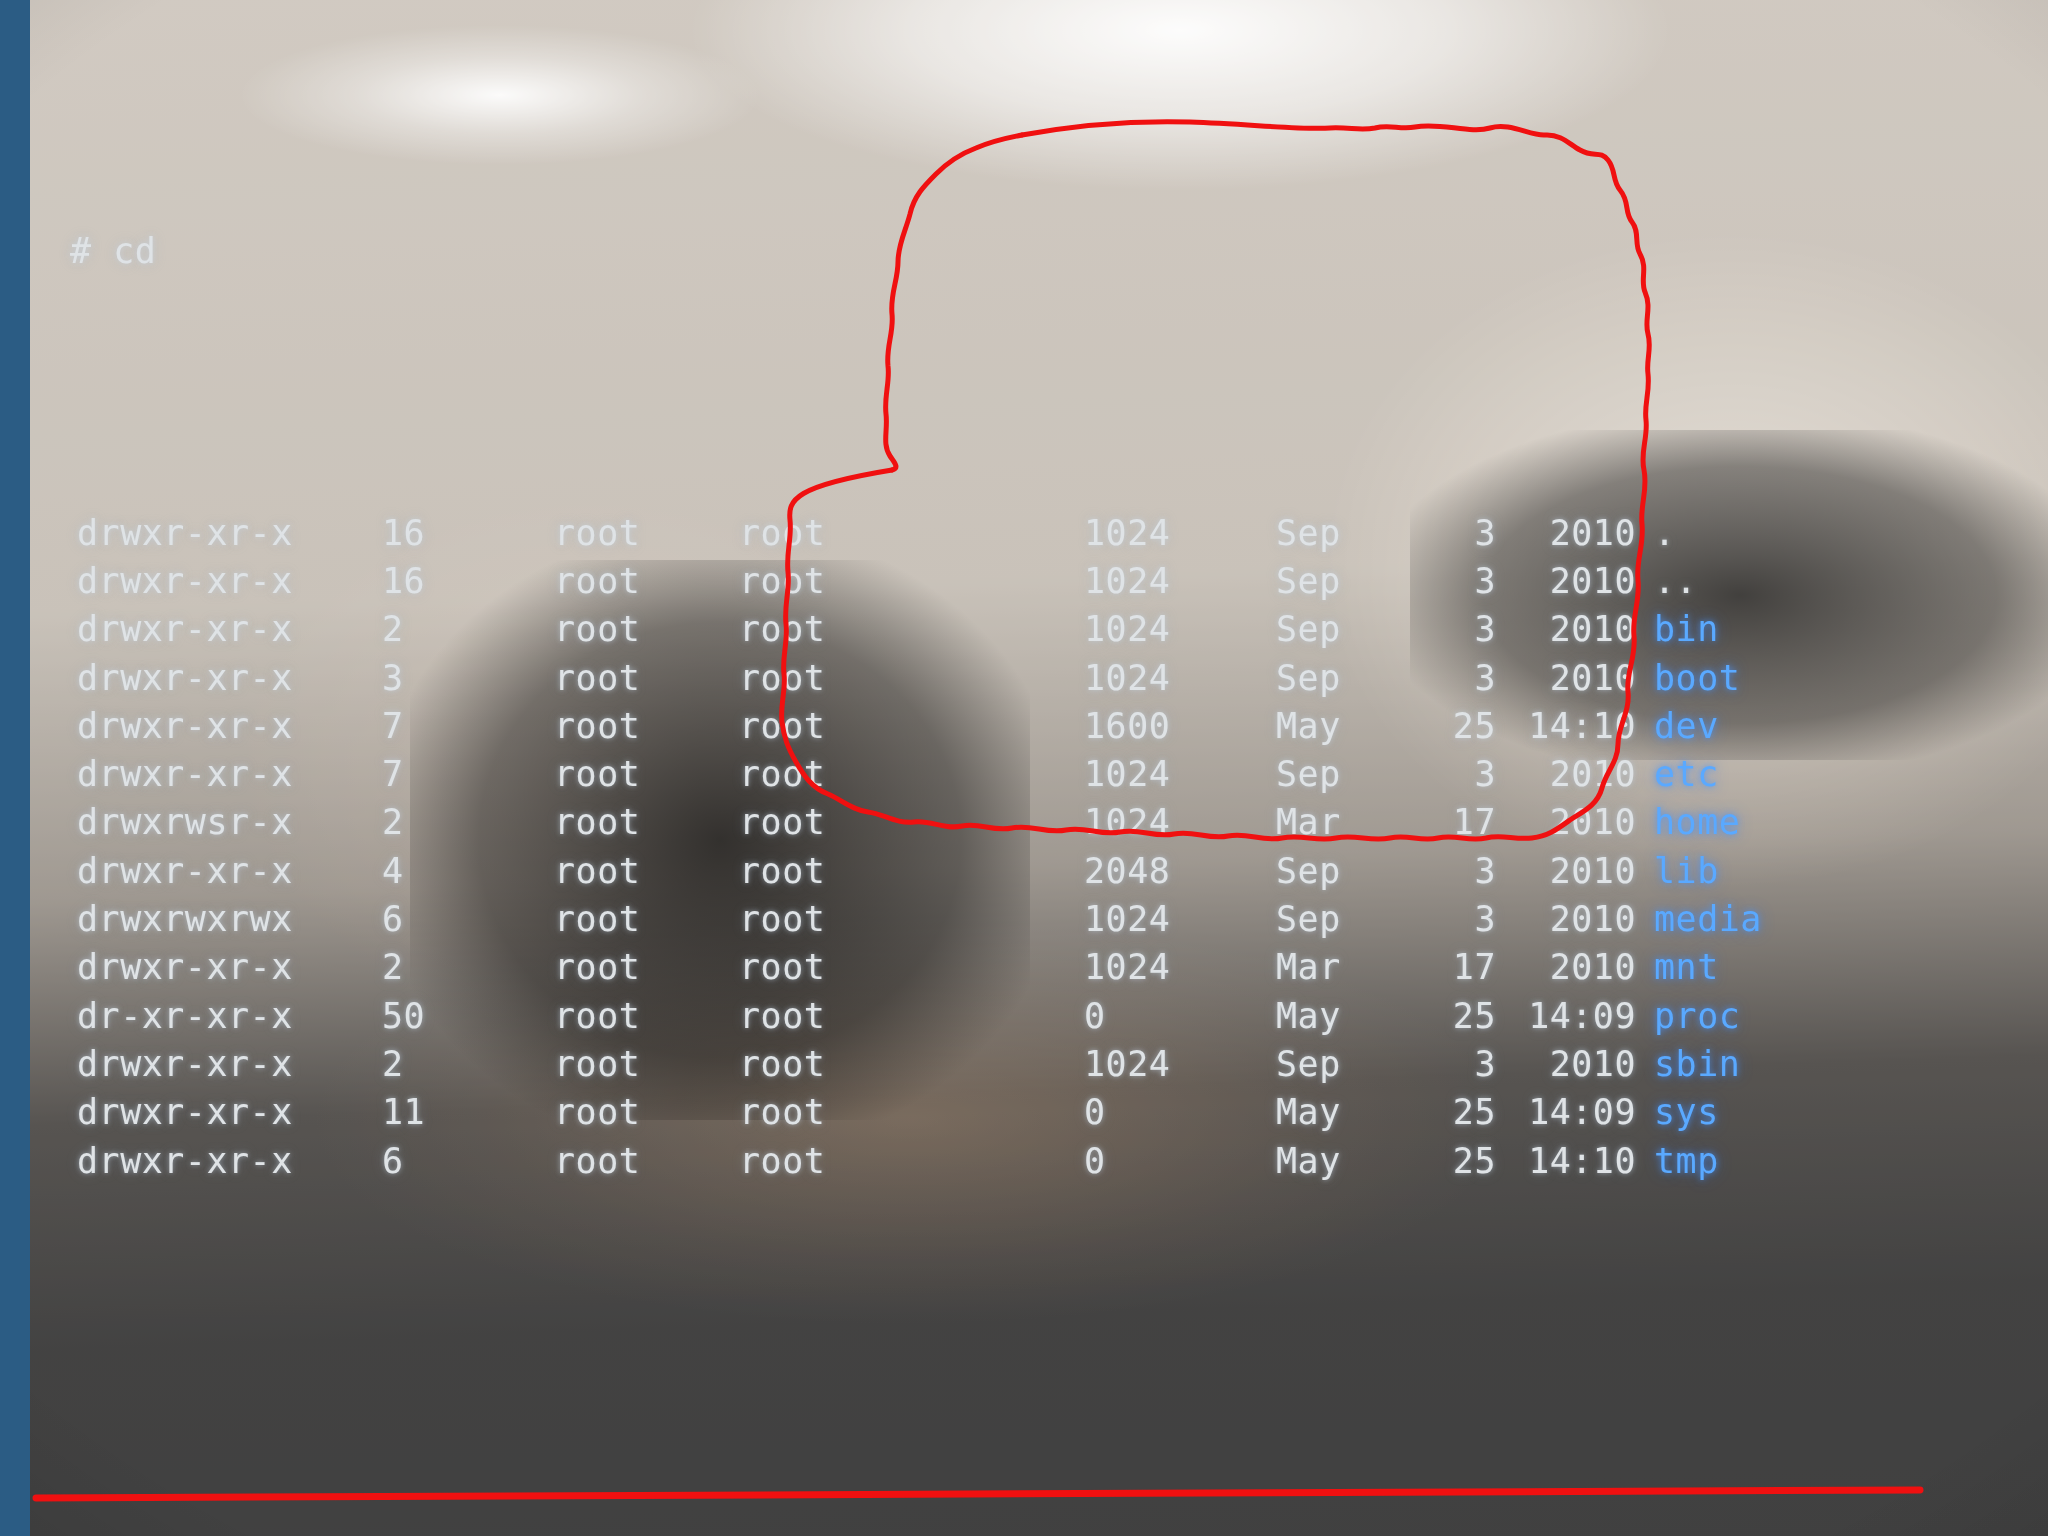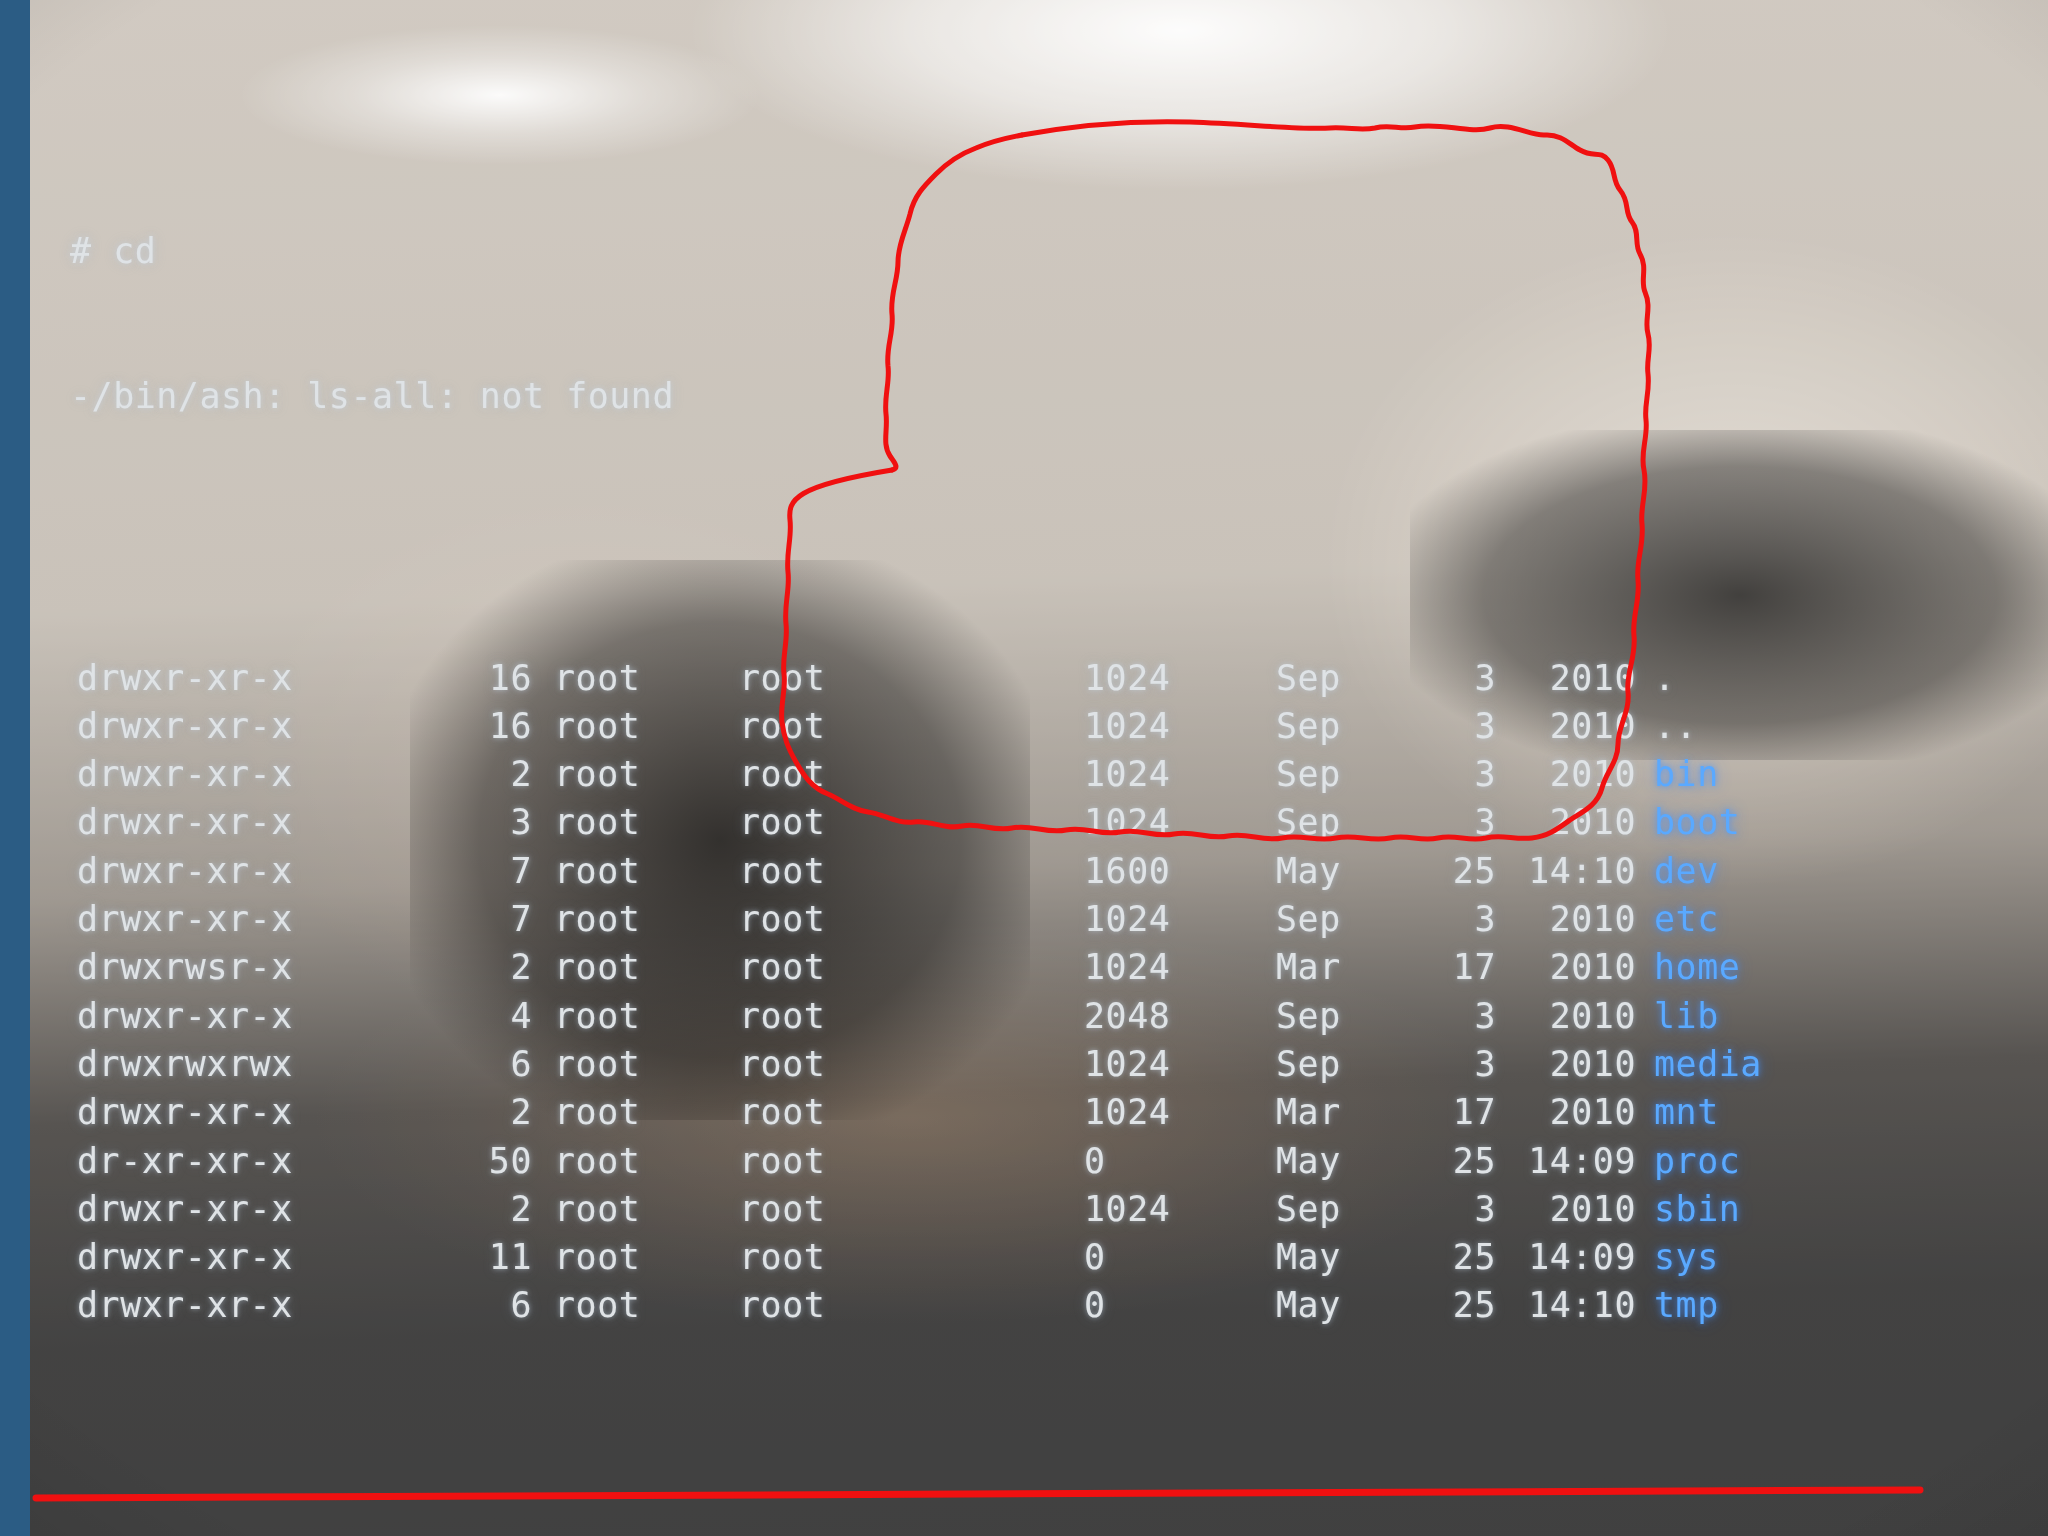--- a/index.html
+++ b/index.html
@@ -63,21 +63,21 @@
     color:#dfe3e6;
     white-space:pre;
     text-shadow:0 0 5px rgba(200,215,230,.55), 0 0 13px rgba(150,180,210,.30);
     z-index:3;
   }
   .line{height:48.3px;}
   .dirname{color:#5aa9ff;text-shadow:0 0 6px rgba(70,150,255,.75),0 0 16px rgba(50,120,255,.45);}
 
   
   .c-perm{display:inline-block;width:305px;margin-left:7px;}
-  .c-links{display:inline-block;width:150px;text-align:right;}
+  .c-links{display:inline-block;width:150px;}
   .c-owner{display:inline-block;width:185px;padding-left:22px;}
   .c-group{display:inline-block;width:345px;}
   .c-size{display:inline-block;width:170px;text-align:left;}
   .c-mon{display:inline-block;width:90px;padding-left:22px;}
   .c-day{display:inline-block;width:130px;text-align:right;}
   .c-time{display:inline-block;width:140px;text-align:right;padding-right:18px;margin-top:40px;}
 
   
   #ink{
     position:absolute;inset:0;
@@ -98,21 +98,20 @@
 <div id="stage">
 
   <div id="bezel"></div>
 
   <div id="screen">
 
     <div id="term">
 
       
       <div class="line"><span># cd</span></div>
-      <div class="line"><span>-/bin/ash: ls-all: not found</span></div>
 
       
       <div id="listing"><div class="line"><span class="c-perm">drwxr-xr-x</span><span class="c-links">16</span><span class="c-owner">root</span><span class="c-group">root</span><span class="c-size">1024</span><span class="c-mon">Sep</span><span class="c-day">3</span><span class="c-time">2010</span><span class="">.</span></div><div class="line"><span class="c-perm">drwxr-xr-x</span><span class="c-links">16</span><span class="c-owner">root</span><span class="c-group">root</span><span class="c-size">1024</span><span class="c-mon">Sep</span><span class="c-day">3</span><span class="c-time">2010</span><span class="">..</span></div><div class="line"><span class="c-perm">drwxr-xr-x</span><span class="c-links">2</span><span class="c-owner">root</span><span class="c-group">root</span><span class="c-size">1024</span><span class="c-mon">Sep</span><span class="c-day">3</span><span class="c-time">2010</span><span class=" dirname">bin</span></div><div class="line"><span class="c-perm">drwxr-xr-x</span><span class="c-links">3</span><span class="c-owner">root</span><span class="c-group">root</span><span class="c-size">1024</span><span class="c-mon">Sep</span><span class="c-day">3</span><span class="c-time">2010</span><span class=" dirname">boot</span></div><div class="line"><span class="c-perm">drwxr-xr-x</span><span class="c-links">7</span><span class="c-owner">root</span><span class="c-group">root</span><span class="c-size">1600</span><span class="c-mon">May</span><span class="c-day">25</span><span class="c-time">14:10</span><span class=" dirname">dev</span></div><div class="line"><span class="c-perm">drwxr-xr-x</span><span class="c-links">7</span><span class="c-owner">root</span><span class="c-group">root</span><span class="c-size">1024</span><span class="c-mon">Sep</span><span class="c-day">3</span><span class="c-time">2010</span><span class=" dirname">etc</span></div><div class="line"><span class="c-perm">drwxrwsr-x</span><span class="c-links">2</span><span class="c-owner">root</span><span class="c-group">root</span><span class="c-size">1024</span><span class="c-mon">Mar</span><span class="c-day">17</span><span class="c-time">2010</span><span class=" dirname">home</span></div><div class="line"><span class="c-perm">drwxr-xr-x</span><span class="c-links">4</span><span class="c-owner">root</span><span class="c-group">root</span><span class="c-size">2048</span><span class="c-mon">Sep</span><span class="c-day">3</span><span class="c-time">2010</span><span class=" dirname">lib</span></div><div class="line"><span class="c-perm">drwxrwxrwx</span><span class="c-links">6</span><span class="c-owner">root</span><span class="c-group">root</span><span class="c-size">1024</span><span class="c-mon">Sep</span><span class="c-day">3</span><span class="c-time">2010</span><span class=" dirname">media</span></div><div class="line"><span class="c-perm">drwxr-xr-x</span><span class="c-links">2</span><span class="c-owner">root</span><span class="c-group">root</span><span class="c-size">1024</span><span class="c-mon">Mar</span><span class="c-day">17</span><span class="c-time">2010</span><span class=" dirname">mnt</span></div><div class="line"><span class="c-perm">dr-xr-xr-x</span><span class="c-links">50</span><span class="c-owner">root</span><span class="c-group">root</span><span class="c-size">0</span><span class="c-mon">May</span><span class="c-day">25</span><span class="c-time">14:09</span><span class=" dirname">proc</span></div><div class="line"><span class="c-perm">drwxr-xr-x</span><span class="c-links">2</span><span class="c-owner">root</span><span class="c-group">root</span><span class="c-size">1024</span><span class="c-mon">Sep</span><span class="c-day">3</span><span class="c-time">2010</span><span class=" dirname">sbin</span></div><div class="line"><span class="c-perm">drwxr-xr-x</span><span class="c-links">11</span><span class="c-owner">root</span><span class="c-group">root</span><span class="c-size">0</span><span class="c-mon">May</span><span class="c-day">25</span><span class="c-time">14:09</span><span class=" dirname">sys</span></div><div class="line"><span class="c-perm">drwxr-xr-x</span><span class="c-links">6</span><span class="c-owner">root</span><span class="c-group">root</span><span class="c-size">0</span><span class="c-mon">May</span><span class="c-day">25</span><span class="c-time">14:10</span><span class=" dirname">tmp</span></div></div>
 
       
       
       
       
       
       

